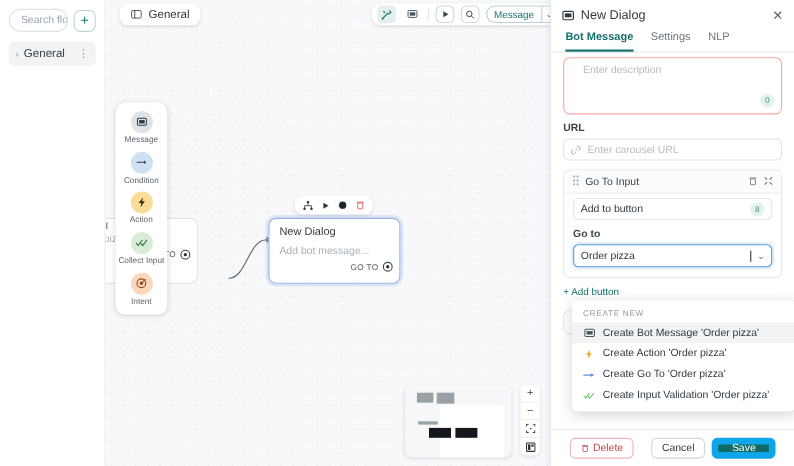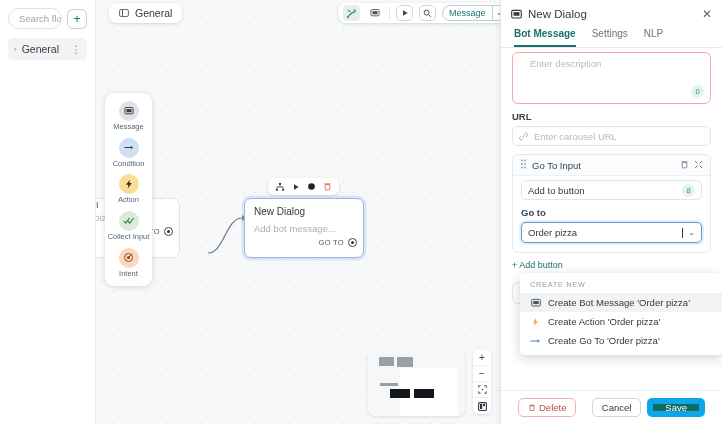--- a/index.html
+++ b/index.html
@@ -502,20 +502,29 @@
         </div>
         <div class="dd-item">
           <span class="dd-ico">
             <svg width="11" height="8" viewBox="0 0 14 8">
                 <line x1="0.5" y1="4" x2="10" y2="4" stroke="#5a93dd" stroke-width="1.4"></line>
                 <polygon points="9,1.8 13,4 9,6.2" fill="#5a93dd"></polygon>
               </svg>
           </span>
           <span>Create Go To 'Order pizza'</span>
         </div>
+        <div class="dd-item">
+          <span class="dd-ico">
+            <svg width="12" height="9" viewBox="0 0 18 14">
+                <path d="M1 7.5 L4 11 L9.5 3.5" fill="none" stroke="#74c274" stroke-width="1.7"></path>
+                <path d="M7 7.5 L10 11 L16 3.5" fill="none" stroke="#74c274" stroke-width="1.7"></path>
+              </svg>
+          </span>
+          <span>Create Input Validation 'Order pizza'</span>
+        </div>
       </div>
     </div>
 
     <div class="p-foot">
       <div class="btn btn-del">
         <svg width="8" height="9" viewBox="0 0 16 16">
             <rect x="4" y="4.5" width="8" height="9.5" rx="1" fill="none" stroke="#c2484a" stroke-width="1.5"></rect>
             <rect x="2.5" y="2.6" width="11" height="1.5" fill="#c2484a"></rect>
           </svg>
         <span>Delete</span>

